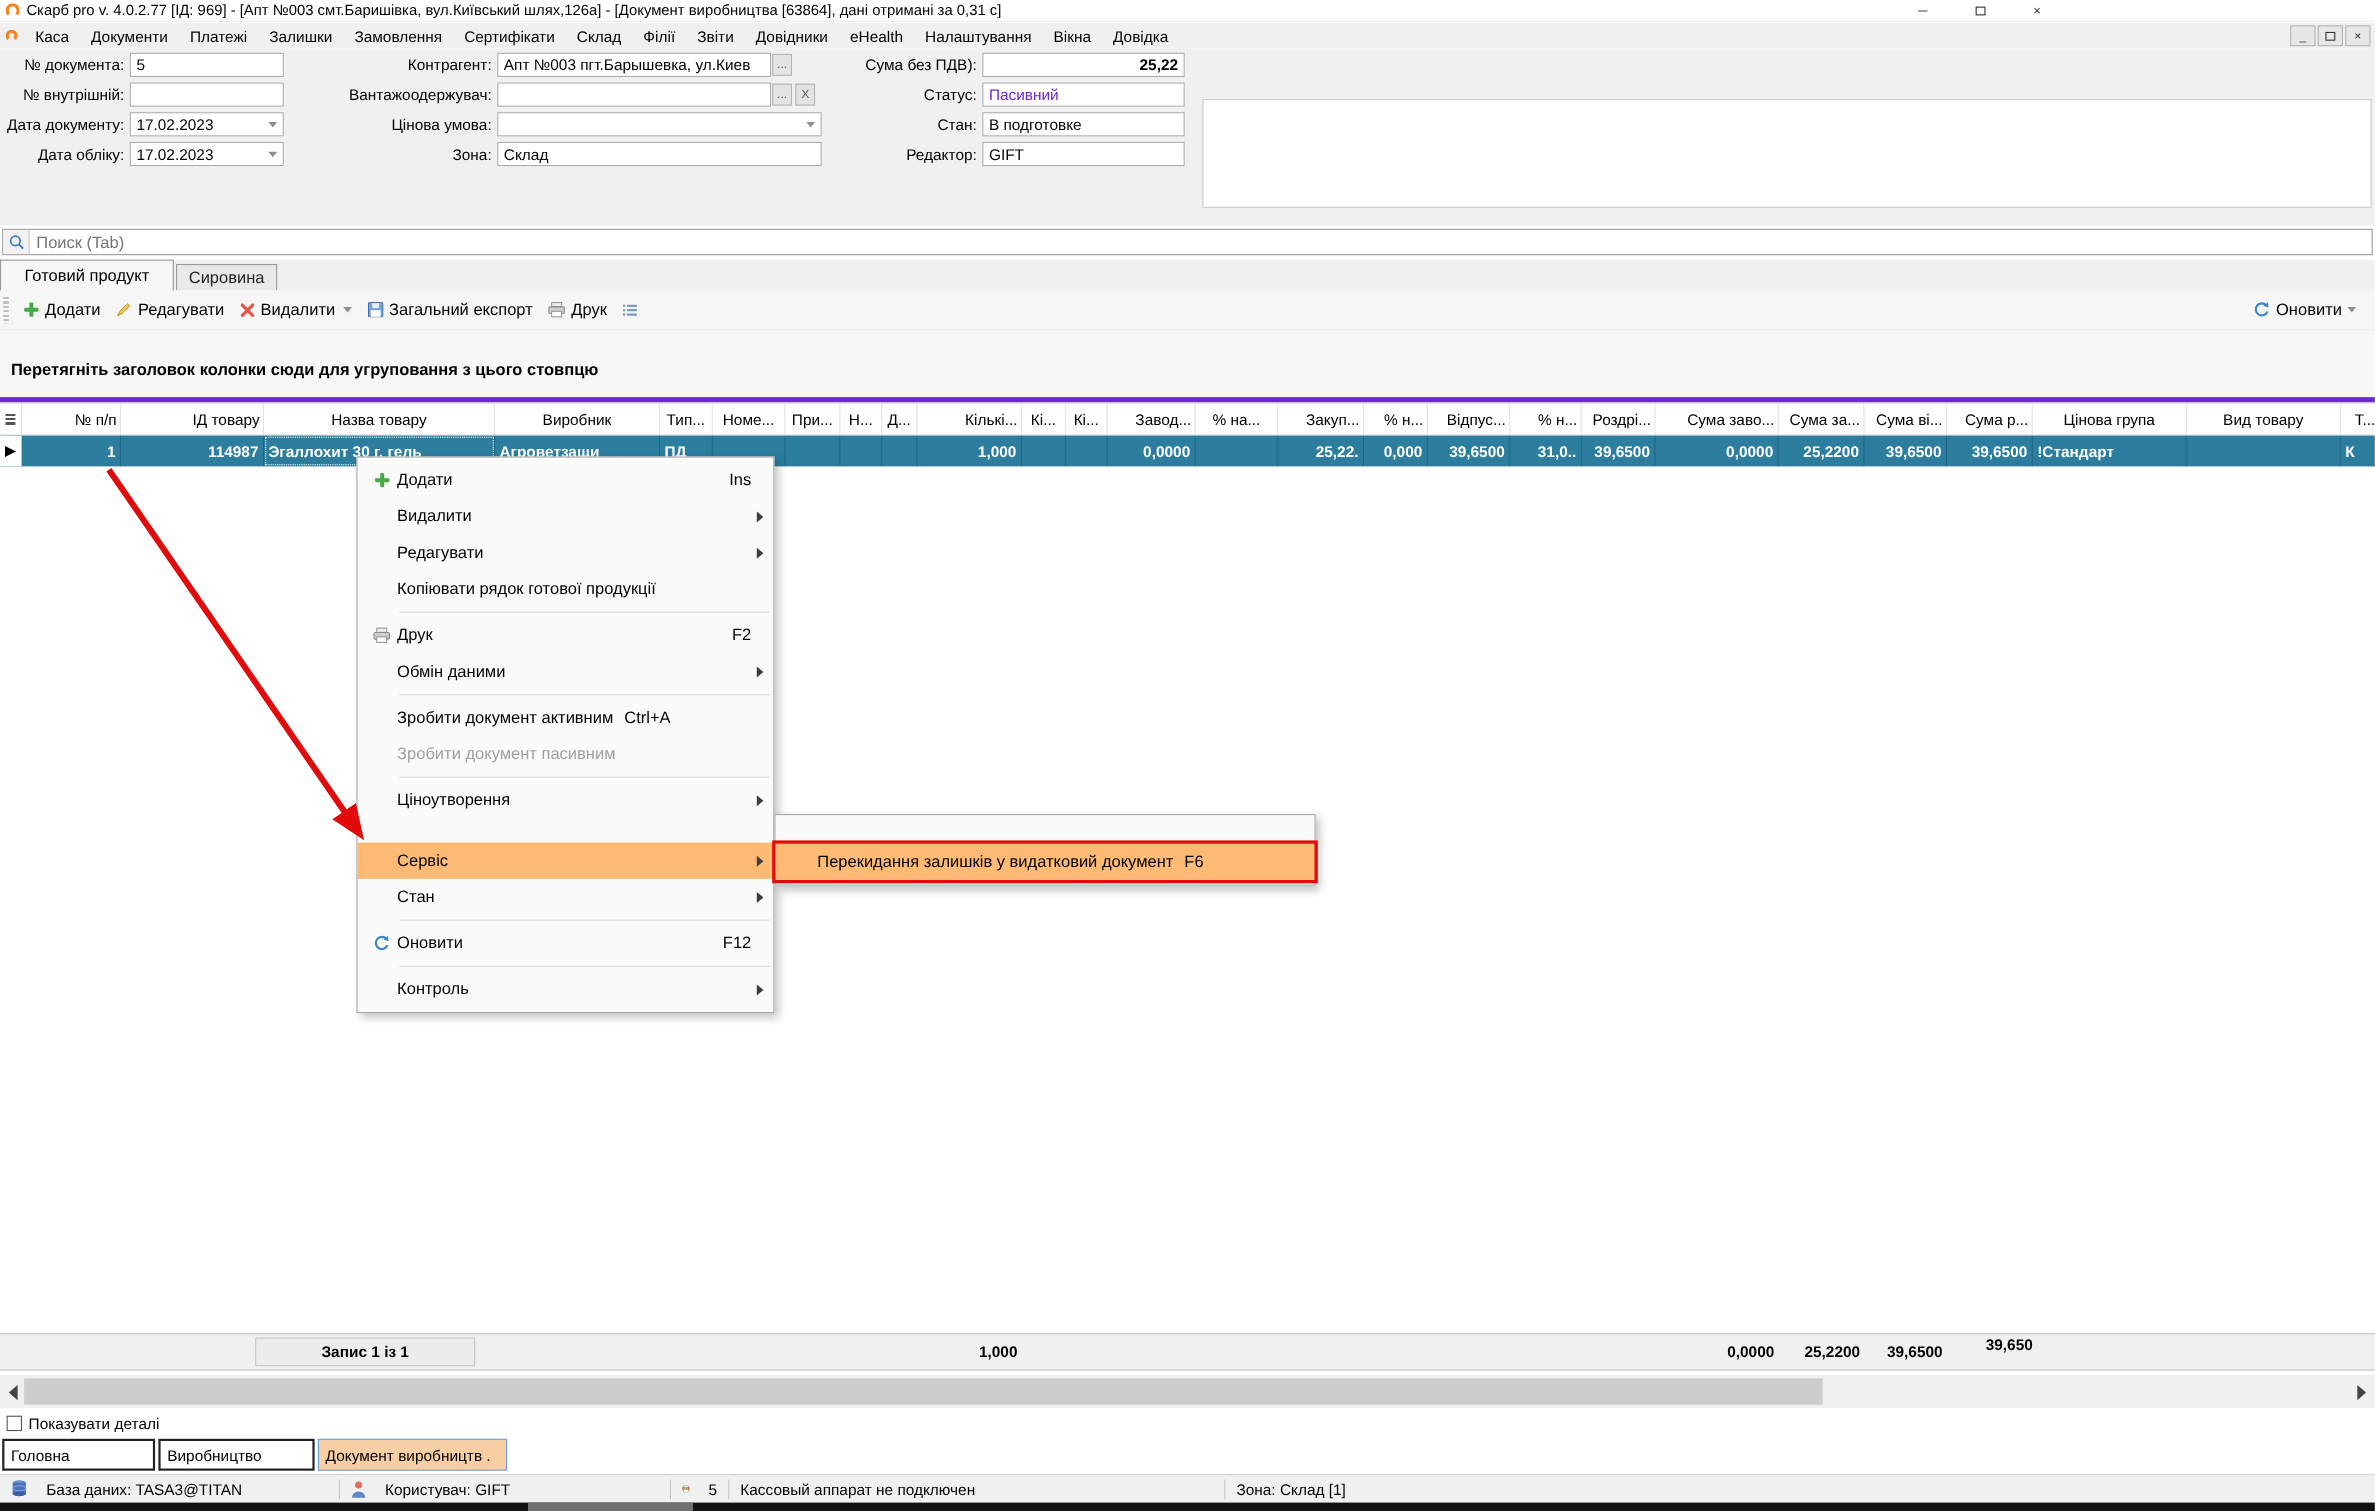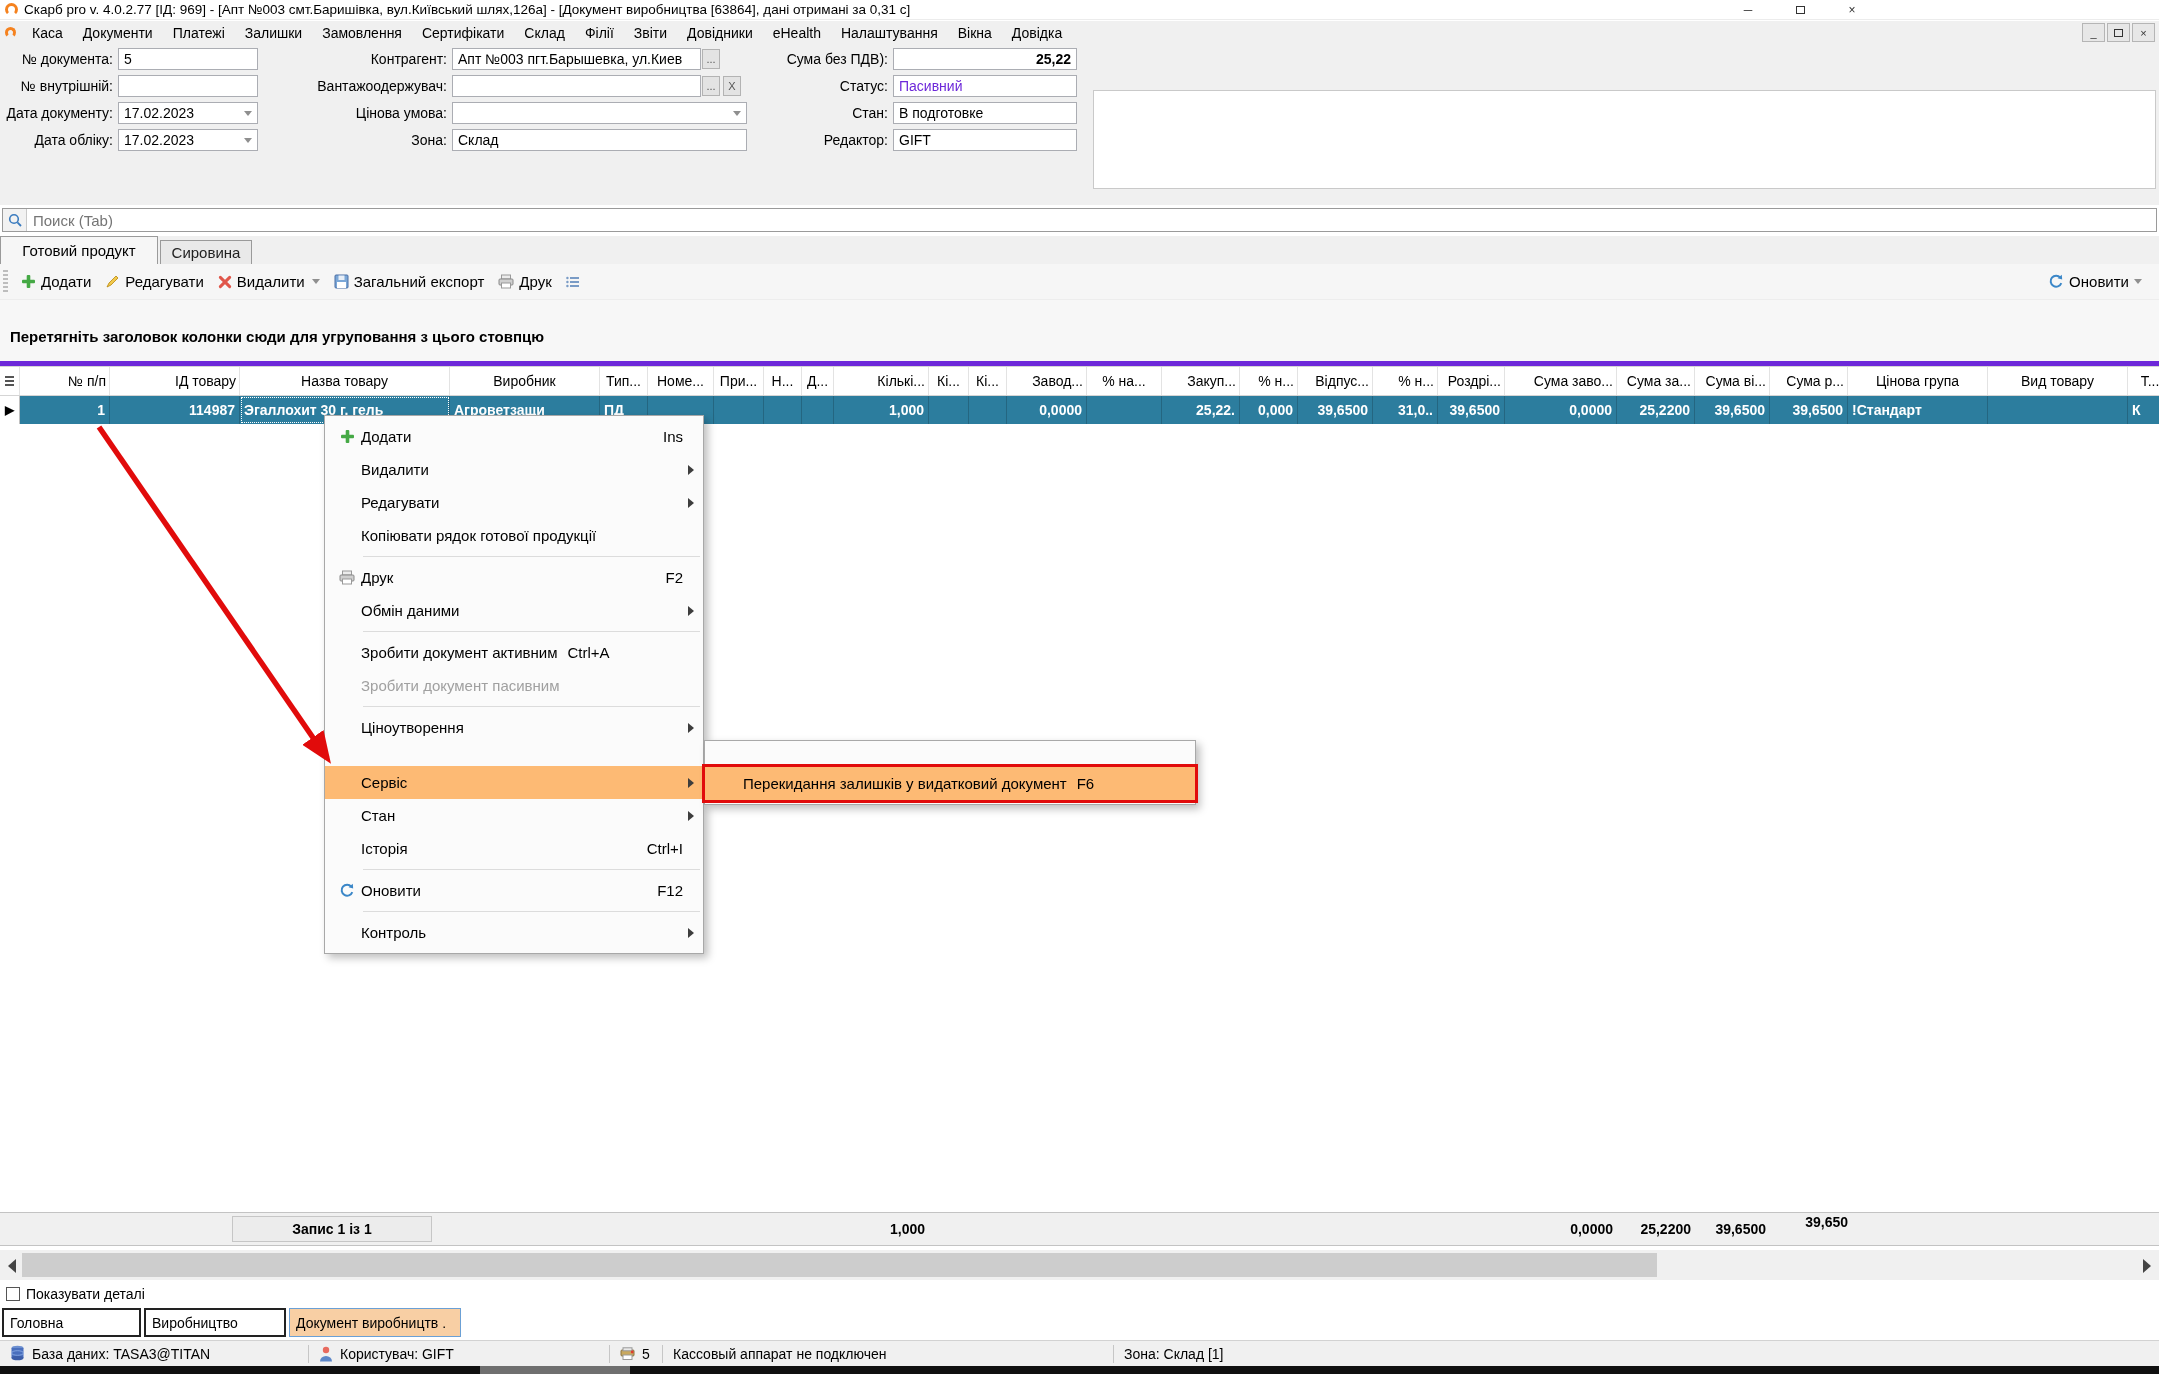--- a/index.html
+++ b/index.html
@@ -108,21 +108,21 @@
   
   .details-row { position:absolute; left:0; top:1282px; width:2159px; height:24px; background:#fff;
                  display:flex; align-items:center; font-size:14px; }
   .checkbox { width:14px; height:14px; border:1px solid #555; background:#fff; margin:0 6px 0 6px; }
   .wintabs { position:absolute; left:0; top:1308px; width:2159px; height:30px; background:#fff; }
   .wintab { position:absolute; top:0; height:29px; display:flex; align-items:center; padding:0 6px;
             font-size:14px; background:#fff; border:2px solid #222; white-space:nowrap; overflow:hidden; }
   .wintab.active { background:#f8cfa4; border:1px solid #6ba0d5; }
   .statusbar { position:absolute; left:0; top:1340px; width:2159px; height:26px; background:#f0f0f0;
                border-top:1px solid #d2d2d2; display:flex; align-items:center; font-size:14px; }
-  .sb-seg { display:flex; align-items:center; gap:7px; padding:0 10px; height:100%; }
+  .sb-seg { display:flex; align-items:center; gap:17px; padding:0 10px; height:100%; }
   .sb-sep { width:1px; height:18px; background:#c6c6c6; }
   .taskstrip { position:absolute; left:0; top:1366px; width:2159px; height:8px; background:#101010; }
   .task-seg { position:absolute; left:480px; top:0; width:150px; height:8px; background:#6f6f6f; }
 
   
   .ctx-menu { position:absolute; left:324px; top:415px; width:380px; background:#fbfbfb;
               border:1px solid #a8a8a8; box-shadow:4px 4px 8px rgba(0,0,0,0.25); padding:4px 0;
               z-index:20; }
   .menu-item { height:33px; display:flex; align-items:center; padding-left:8px; font-size:15px; }
   .menu-item.hl { background:#fdba74;margin-top:22px; }
@@ -525,25 +525,20 @@
     <div class="menu-item hl">
       <span class="mi-icon"></span>
       <span class="mi-label grow">Сервіс</span>
       <span class="mi-arrow"></span>
     </div>
     <div class="menu-item">
       <span class="mi-icon"></span>
       <span class="mi-label grow">Стан</span>
       <span class="mi-arrow"></span>
     </div>
-    <div class="menu-item">
-      <span class="mi-icon"></span>
-      <span class="mi-label grow">Історія</span>
-      <span class="mi-shortcut">Ctrl+I</span>
-    </div>
     <div class="menu-sep"></div>
     <div class="menu-item">
       <span class="mi-icon">
         <svg width="16" height="16" viewBox="0 0 16 16">
           <path d="M13.3 9.2a5.5 5.5 0 1 1-1-5.6" fill="none" stroke="#3b87c8" stroke-width="2"></path>
           <polygon points="13.8,0.8 14.2,5.6 9.6,4.2" fill="#3b87c8"></polygon>
         </svg>
       </span>
       <span class="mi-label grow">Оновити</span>
       <span class="mi-shortcut">F12</span>

